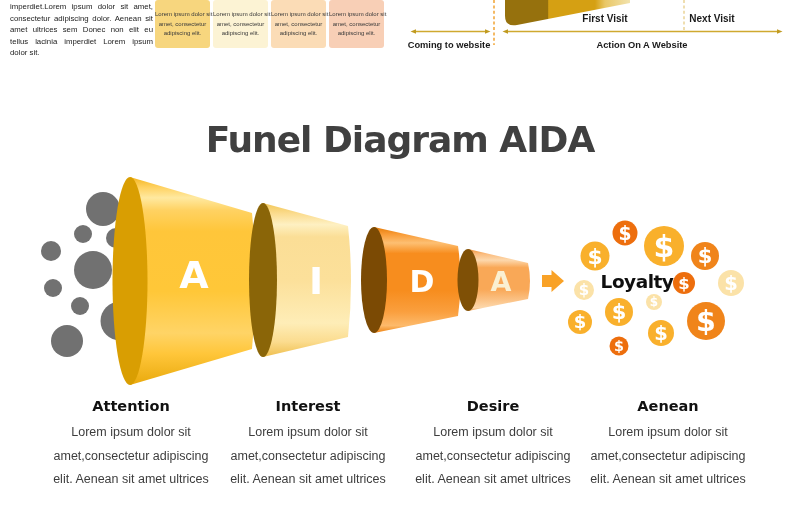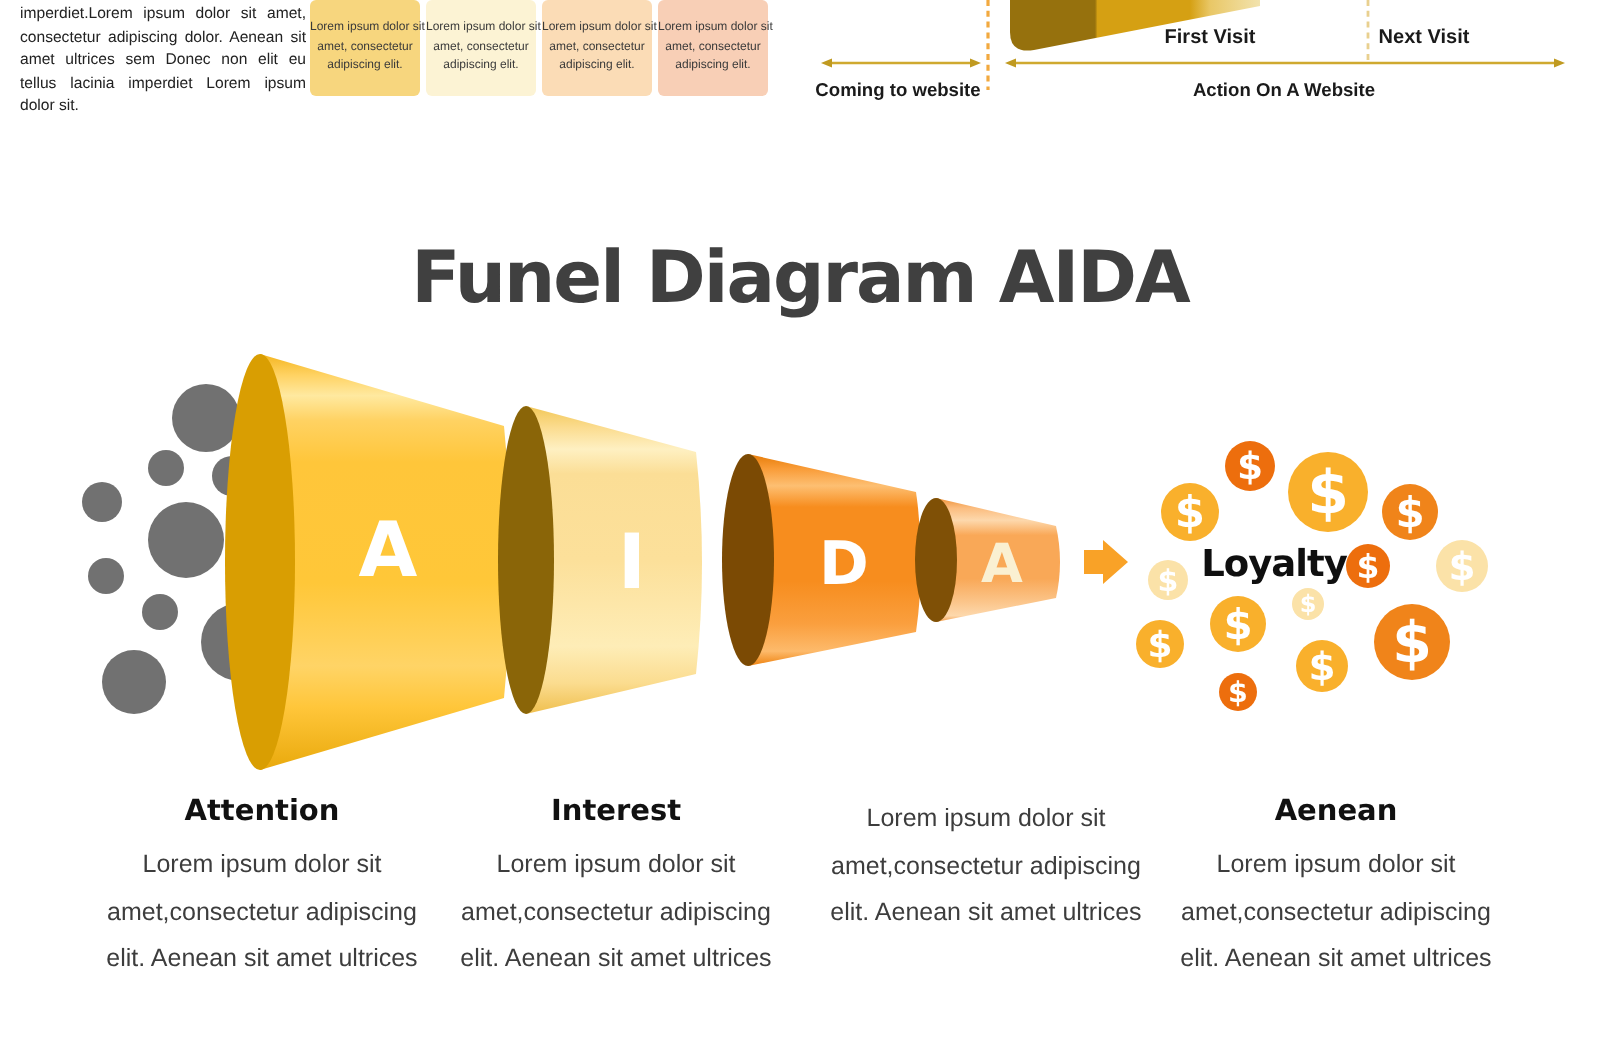--- a/index.html
+++ b/index.html
@@ -219,20 +219,21 @@
       <div class="desc-line">amet,consectetur adipiscing</div>
       <div class="desc-line">elit. Aenean sit amet ultrices</div>
     </div>
     <div class="stage-col" style="left: 215px;">
       <h3>Interest</h3>
       <div class="desc-line">Lorem ipsum dolor sit</div>
       <div class="desc-line">amet,consectetur adipiscing</div>
       <div class="desc-line">elit. Aenean sit amet ultrices</div>
     </div>
     <div class="stage-col" style="left: 400px;">
+      <h3>Desire</h3>
       <div class="desc-line">Lorem ipsum dolor sit</div>
       <div class="desc-line">amet,consectetur adipiscing</div>
       <div class="desc-line">elit. Aenean sit amet ultrices</div>
     </div>
     <div class="stage-col" style="left: 575px;">
       <h3>Aenean</h3>
       <div class="desc-line">Lorem ipsum dolor sit</div>
       <div class="desc-line">amet,consectetur adipiscing</div>
       <div class="desc-line">elit. Aenean sit amet ultrices</div>
     </div>

